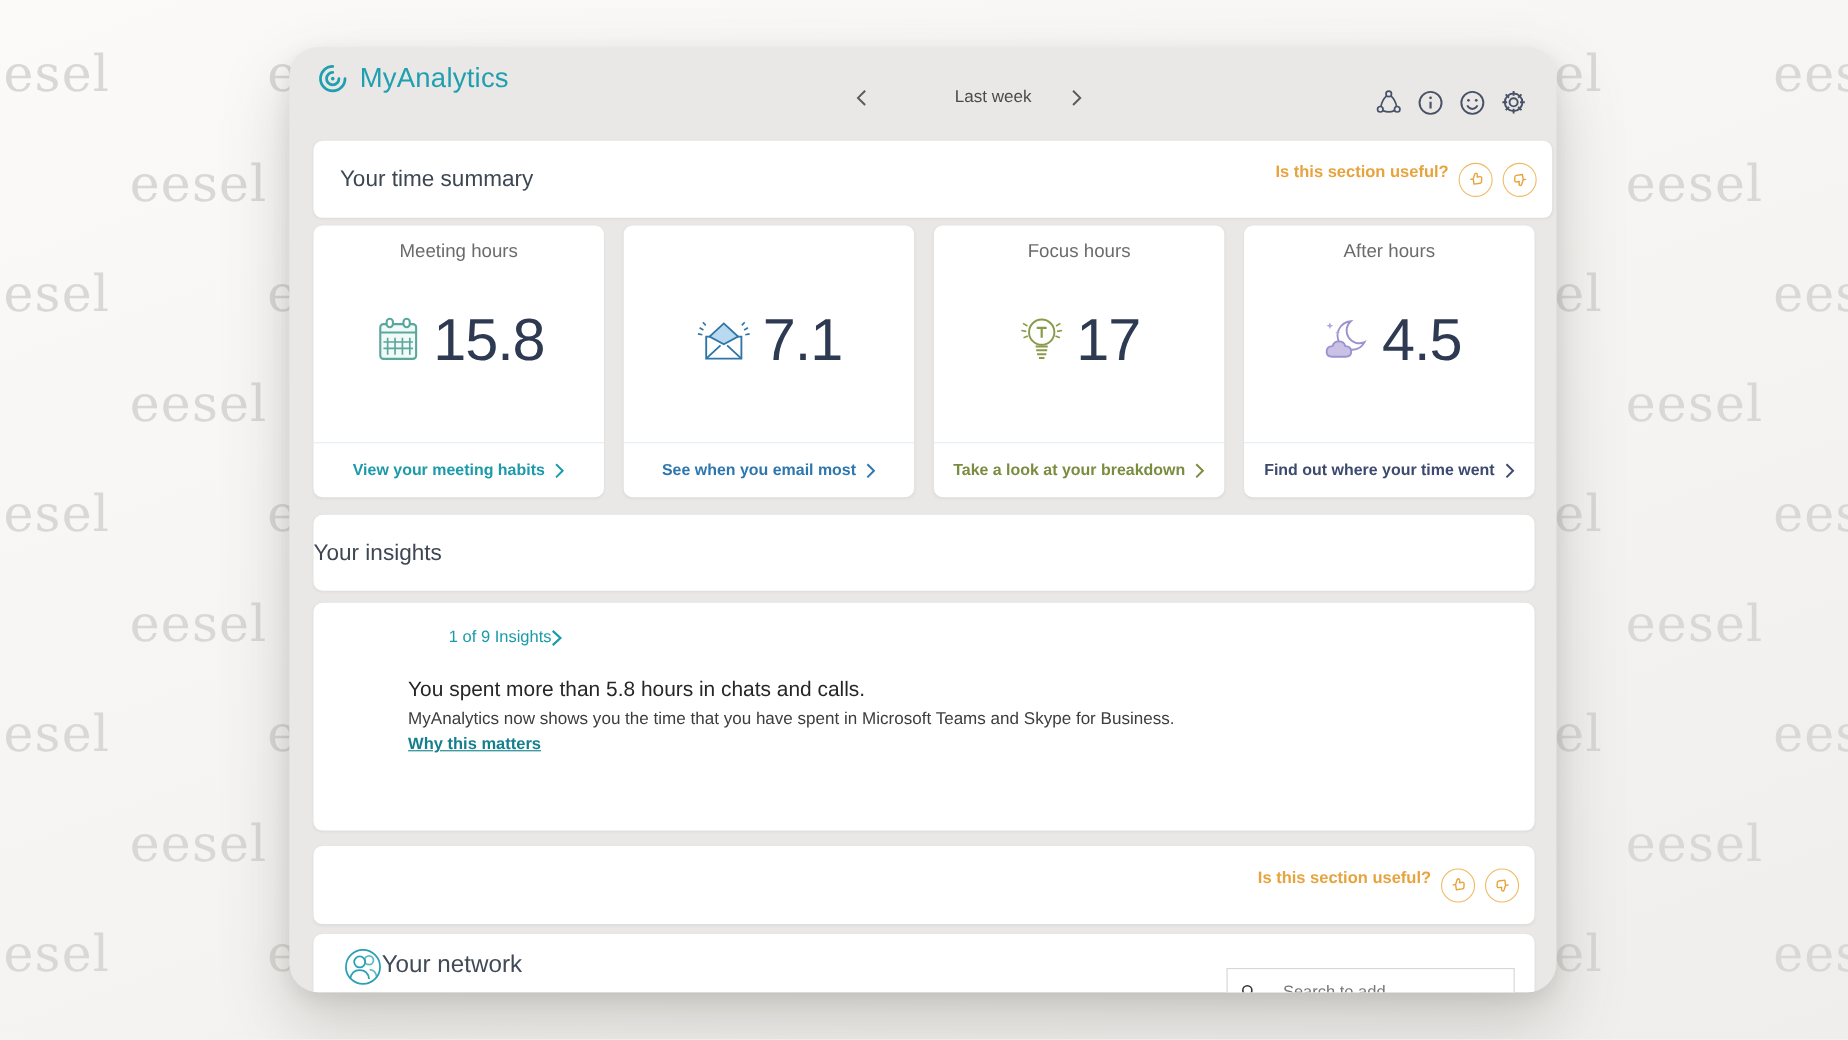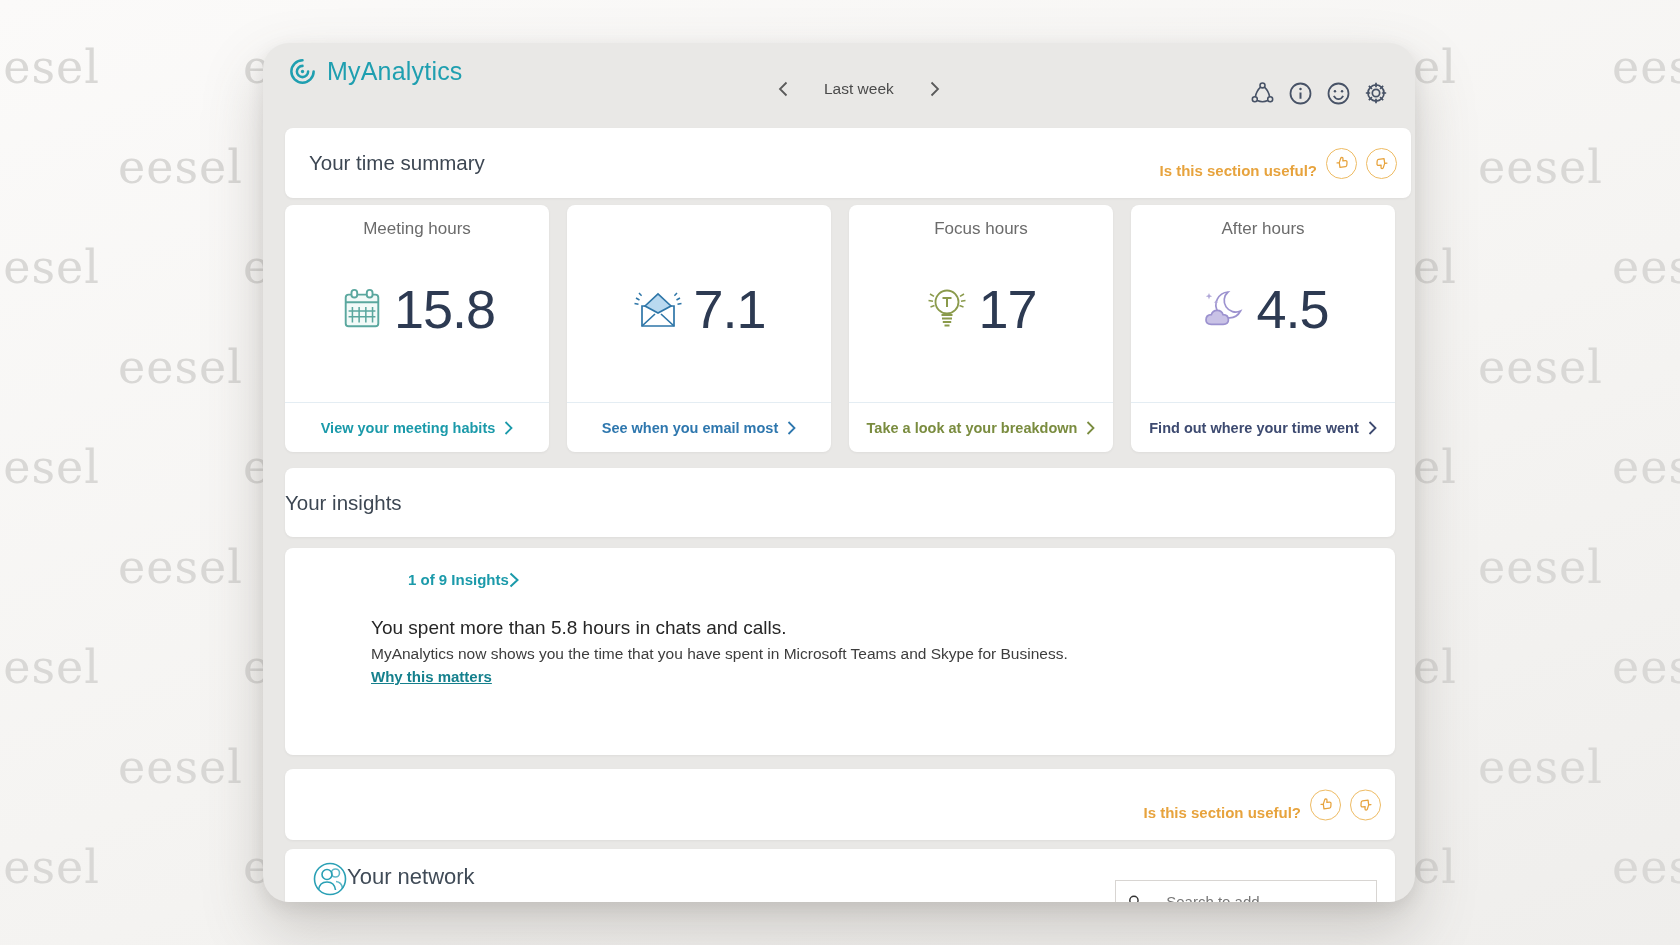--- a/index.html
+++ b/index.html
@@ -17,48 +17,48 @@
   }
   .window {
     position:absolute; z-index:2; left:263px; top:43px; width:1152px; height:859px;
     background:#e9e8e6; border-radius:26px; overflow:hidden;
     box-shadow:0 28px 60px rgba(90,84,76,.25), 0 6px 18px rgba(0,0,0,.08);
   }
   
   .logo { position:absolute; left:24px; top:13px; display:flex; align-items:center; gap:9px; }
   .logo-text { color:#1f9fb0; font-size:25px; font-weight:500; letter-spacing:.2px; }
   .nav { position:absolute; left:513px; top:36px; display:flex; align-items:center; gap:34px; }
-  .nav-label { color:#4b4b4b; font-size:15.5px; }
+  .nav-label { color:#4b4b4b; font-size:15.5px;margin-left:44px; }
   .nav-btn { background:none; border:none; cursor:pointer; color:#5a5a5a; display:flex; align-items:center; padding:2px; }
   .top-icons { position:absolute; right:24px; top:35px; display:flex; align-items:center; gap:8px; color:#475266; }
   .top-icon-btn { background:none; border:none; cursor:pointer; color:#475266; width:30px; height:30px; display:flex; align-items:center; justify-content:center; }
   
   .bar, .card, .insight-card, .network-card {
     position:absolute; background:#fff; border-radius:8px;
     box-shadow:0 1px 3px rgba(0,0,0,.05);
   }
   .bar-summary { left:22px; top:85px;  width:1126px; height:70px; display:flex; align-items:center; justify-content:space-between; padding:0 14px 0 24px; }
   .bar-insights{ left:22px; top:425px; width:1110px; height:69px; display:flex; align-items:center; }
   .bar-lower   { left:22px; top:726px; width:1110px; height:71px; }
   .section-title { color:#3d4753; font-size:20.5px; }
-  .feedback { display:flex; align-items:flex-end; gap:9px; }
+  .feedback { display:flex; align-items:flex-start; gap:9px; }
   .fb-text { color:#e7a33d; font-size:15px; font-weight:600; }
   .fb-btn { width:31px; height:31px; border-radius:50%; border:1.6px solid #eebb63; background:transparent; color:#e7a33d; display:flex; align-items:center; justify-content:center; cursor:pointer; }
   .bar-lower .feedback { position:absolute; right:14px; top:50%; transform:translateY(-50%); }
   
   .cards-row { position:absolute; left:22px; top:162px; width:1232px; height:247px; display:flex; gap:18px; }
   .card { position:relative; width:264px; height:247px; text-align:center; }
   .card-title { padding-top:14px; font-size:17px; color:#6b6b6b; }
   .card-value { position:absolute; left:0; right:0; top:60px; height:88px; display:flex; align-items:center; justify-content:center; gap:9px; }
   .card-number { font-size:54px; font-weight:300; color:#2d3a52; letter-spacing:-1px; }
   .card-divider { position:absolute; left:0; right:0; bottom:49px; border-top:1px solid #e4edf3; }
   .card-link { position:absolute; bottom:0; left:0; width:100%; height:49px; display:flex; align-items:center; justify-content:center; gap:9px; font-size:14.5px; font-weight:600; cursor:pointer; }
   
   .insight-card { left:22px; top:505px; width:1110px; height:207px; }
-  .insight-pager { position:absolute; left:123px; top:23px; display:flex; align-items:center; color:#1b9aaa; font-size:15px; font-weight:700; cursor:pointer; }
+  .insight-pager { position:absolute; left:123px; top:23px; display:flex; align-items:center; color:#1b9aaa; font-size:15px; font-weight:400; cursor:pointer; }
   .insight-card .feedback { position:absolute; right:19px; top:16px; }
   .insight-headline { position:absolute; left:86px; top:69px; font-size:19px; font-weight:500; color:#262626; }
   .insight-desc { position:absolute; left:86px; top:97px; font-size:15.5px; color:#3d3d3d; }
   .insight-link { position:absolute; left:86px; top:120px; font-size:15px; font-weight:700; color:#15808d; text-decoration:underline; cursor:pointer; }
   
   .network-card { left:22px; top:806px; width:1110px; height:120px; }
   .network-title { position:absolute; left:62px; top:15px; font-size:22px; color:#404b57; }
   .network-people { position:absolute; left:26px; top:11px; }
   .search-box { position:absolute; left:830px; top:31px; width:262px; height:42px; border:1px solid #d8d5d2; background:#fff; display:flex; align-items:center; padding:0 12px; gap:24px; }
   .search-box input { border:none; outline:none; font-size:15px; color:#333; width:100%; font-family:inherit; background:transparent; }

